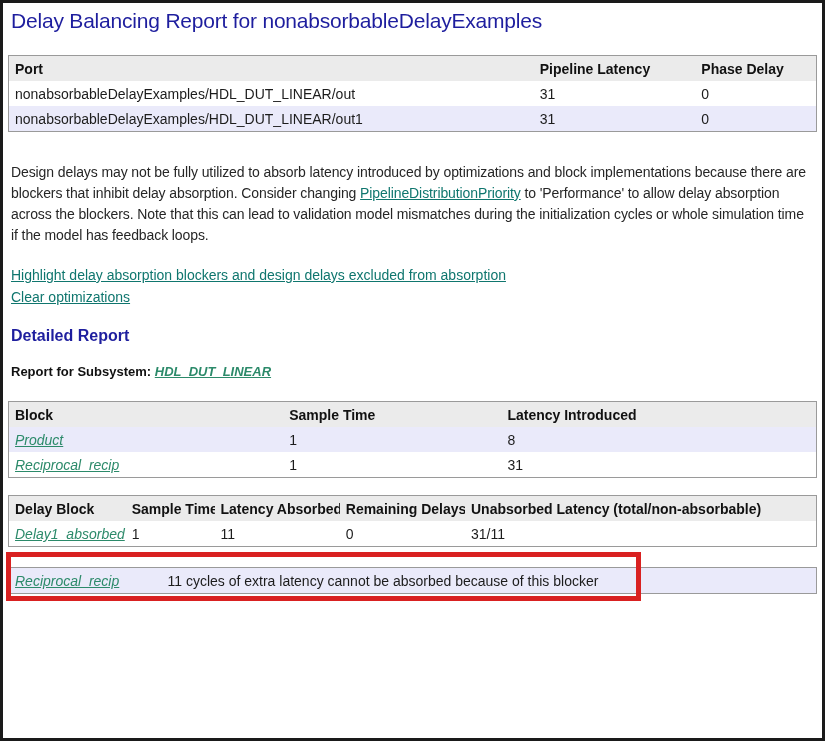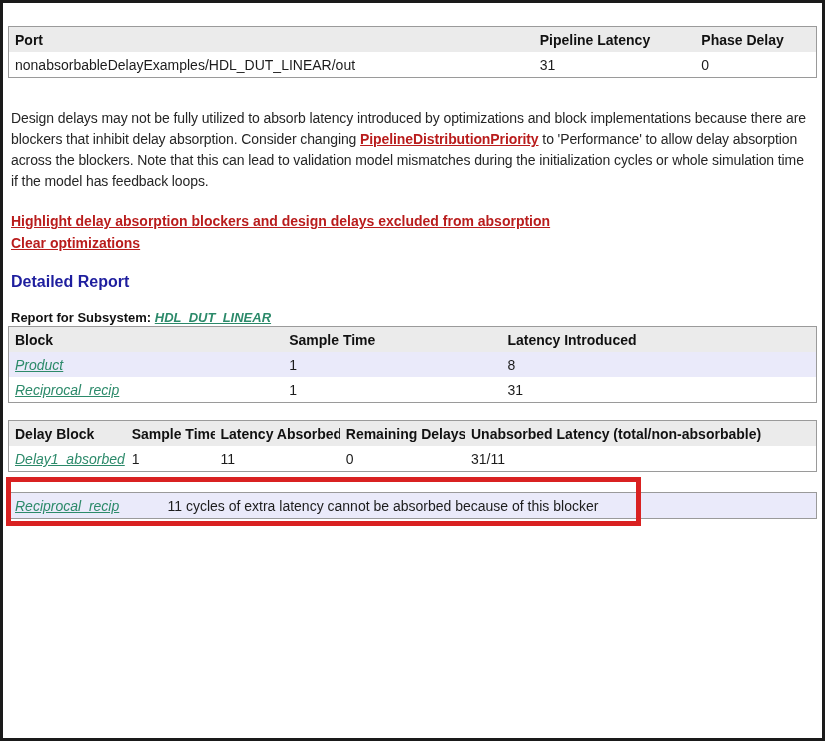--- a/index.html
+++ b/index.html
@@ -44,65 +44,71 @@
   p.note{
     font-size:14px;line-height:21px;
     margin:30px 3px 0 3px;color:#262626;letter-spacing:-0.1px;
   }
   p.desc{
     font-size:14px;line-height:21px;
     margin:19px 3px 0 3px;color:#262626;letter-spacing:-0.1px;
   }
   .links{margin:18px 3px 0 3px;font-size:14px;line-height:22px;}
   .links a{display:inline-block;}
-  a.blue{color:#b91c1c;text-decoration:underline;cursor:pointer;font-weight:bold;}
+  a.blue{color:#0f766e;text-decoration:underline;cursor:pointer;}
   .subsystem{
     margin:19px 3px 0 3px;
     font-size:13px;font-weight:700;color:#111;line-height:16px;
   }
   a.green{
     color:#2c8a6a;font-style:italic;text-decoration:underline;cursor:pointer;
   }
   .subsystem a.green{font-weight:700;margin-top:38px;}
-  .block-table{}
+  .block-table{margin-top:21px;}
   .delay-table{margin-top:17px;}
   .blocker-wrap{position:relative;margin-top:20px;}
   .blocker-table td{background:#eaeafa;}
   .red-box{
     position:absolute;
     left:-2px;top:-15px;
     width:635px;height:49px;
     box-sizing:border-box;
     border:5px solid #d92121;
     pointer-events:none;
   }
 </style>
 </head>
 <body>
 
 <div class="page">
 
+  <h1>Delay Balancing Report for nonabsorbableDelayExamples</h1>
 
 
   <table class="tbl summary-table">
     <colgroup>
         <col style="width:65%">
         <col style="width:20%">
         <col style="width:15%">
       </colgroup>
     <thead>
       <tr>
         <th>Port</th>
         <th>Pipeline Latency</th>
         <th>Phase Delay</th>
       </tr>
     </thead>
     <tbody>
       <tr>
         <td>nonabsorbableDelayExamples/HDL_DUT_LINEAR/out</td>
+        <td>31</td>
+        <td>0</td>
+      </tr>
+      <tr class="alt">
+        <td>nonabsorbableDelayExamples/HDL_DUT_LINEAR/out1</td>
         <td>31</td>
         <td>0</td>
       </tr>
     </tbody>
   </table>
 
   <p class="note"><span>Design delays may not be fully utilized to absorb latency introduced by optimizations and block implementations because there are blockers that inhibit delay absorption. Consider changing </span><a class="blue" href="#">PipelineDistributionPriority</a><span> to 'Performance' to allow delay absorption across the blockers. Note that this can lead to validation model mismatches during the initialization cycles or whole simulation time if the model has feedback loops.</span></p>
 
   <div class="links">
     <a class="blue" href="#">Highlight delay absorption blockers and design delays excluded from absorption</a><br>

